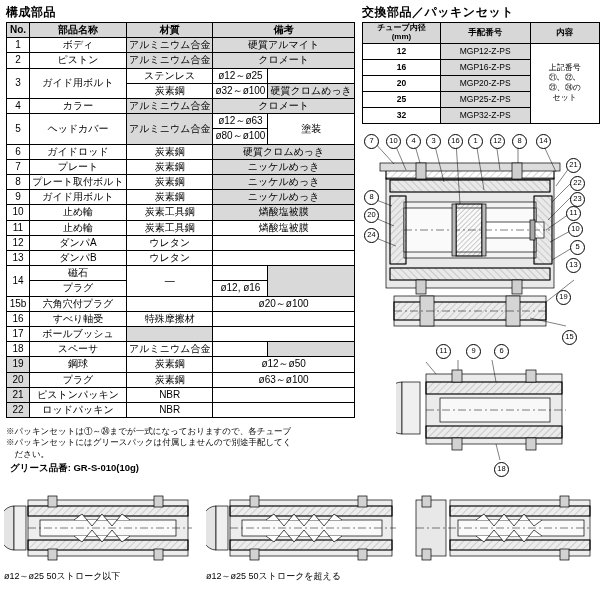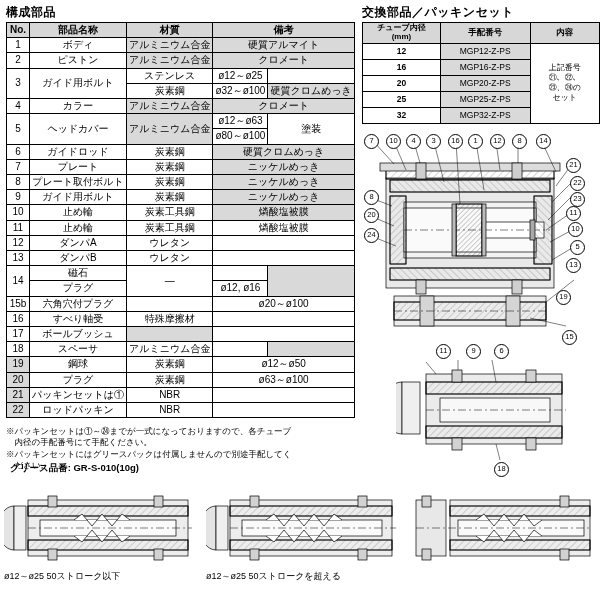--- a/index.html
+++ b/index.html
@@ -235,36 +235,35 @@
         <td class="rk" colspan="2">ø12～ø50</td>
       </tr>
       <tr>
         <td class="no grey">20</td>
         <td class="nm">プラグ</td>
         <td class="mt">炭素鋼</td>
         <td class="rk" colspan="2">ø63～ø100</td>
       </tr>
       <tr>
         <td class="no grey">21</td>
-        <td class="nm">パッキンセットは①</td>
+        <td class="nm">ピストンパッキン</td>
         <td class="mt">NBR</td>
         <td class="rk" colspan="2"></td>
       </tr>
       <tr>
         <td class="no grey">22</td>
         <td class="nm">ロッドパッキン</td>
         <td class="mt">NBR</td>
         <td class="rk" colspan="2"></td>
       </tr>
     </tbody>
   </table>
 
   <div class="note note1">
     <div>※パッキンセットは①～㉔までが一式になっておりますので、各チューブ</div>
-    <div>　内径の手配番号にて手配ください。</div>
     <div>※パッキンセットにはグリースパックは付属しませんので別途手配してく</div>
     <div>　ださい。</div>
   </div>
   <div class="grease">グリース品番: GR-S-010(10g)</div>
 
   <div class="title-kit">交換部品／パッキンセット</div>
   <table class="kit">
     <thead>
       <tr>
         <td class="kit-c1">

